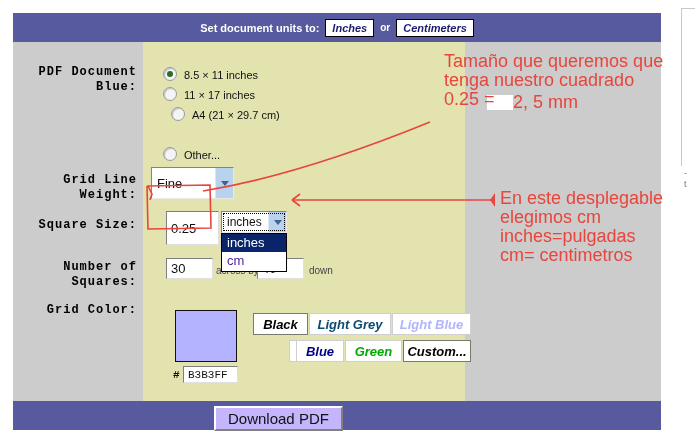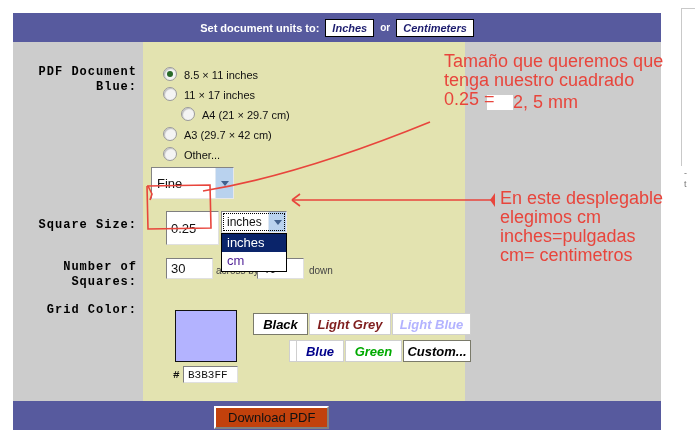--- a/index.html
+++ b/index.html
@@ -64,21 +64,21 @@
     background:#e3e3b0;
   }
 
   
   .downbar{
     position:absolute;left:0;top:388px;width:648px;height:29px;
     background:#575a9e;
   }
   .dl-btn{
     position:absolute;left:201px;top:393px;
-    background:#c2410c;color:#111;font-size:13px;
+    background:#c4b5fd;color:#111;font-size:15px;
     padding:2px 12px;border-top:2px solid #fff;border-left:2px solid #fff;
     border-right:2px solid #808080;border-bottom:2px solid #808080;
     font-family:"Liberation Sans",sans-serif;
   }
 
   
   .rlabel{
     position:absolute;width:116px;text-align:right;
     font-family:"Liberation Mono","DejaVu Sans Mono",monospace;
     font-weight:bold;font-size:12px;color:#000;line-height:15px;
@@ -189,33 +189,33 @@
       </div>
 
       <div class="radio-row" style="left:150px;top:25px;">
         <span class="radio on"></span>
         <span class="radio-txt">8.5 × 11 inches</span>
       </div>
       <div class="radio-row" style="left:150px;top:45px;">
         <span class="radio"></span>
         <span class="radio-txt">11 × 17 inches</span>
       </div>
-      <div class="radio-row" style="left:168px;top:65px;">
+      <div class="radio-row" style="left:158px;top:65px;">
         <span class="radio"></span>
         <span class="radio-txt">A4 (21 × 29.7 cm)</span>
-      </div>
-      <div class="radio-row" style="left:150px;top:85px;">
-        <span class="radio"></span>
-        <span class="radio-txt">A3 (29.7 × 42 cm)</span>
       </div>
       <div class="radio-row" style="left:150px;top:105px;">
         <span class="radio"></span>
         <span class="radio-txt">Other...</span>
       </div>
 
+      <div class="rlabel" style="left:8px;top:131px;">
+        <span>Grid Line</span><br>
+        <span>Weight:</span>
+      </div>
       <div class="sel" style="left:138px;top:125px;width:83px;height:32px;">
         <span class="selval">Fine</span>
         <span class="arrowbox">
             <i class="tri"></i>
           </span>
       </div>
 
       <div class="rlabel" style="left:8px;top:176px;">
         <span>Square Size:</span>
       </div>
@@ -244,21 +244,21 @@
 
       <div class="rlabel" style="left:8px;top:261px;">
         <span>Grid Color:</span>
       </div>
 
       <div class="swatch" id="colorswatch" style="left: 162px; top: 268px; width: 62px; height: 52px; background: rgb(179, 179, 255);"></div>
       <div class="hashmark" style="left:160px;top:327px;">#</div>
       <div class="txt" style="left:170px;top:324px;width:55px;height:17px;font-size:11px;font-family:'Liberation Mono',monospace;">B3B3FF</div>
 
       <div class="cbtn strong" style="left:240px;top:271px;width:55px;height:22px;color:#000;">Black</div>
-      <div class="cbtn" style="left:296px;top:271px;width:82px;height:22px;color:#7f1d1d;">Light Grey</div>
+      <div class="cbtn" style="left:296px;top:271px;width:82px;height:22px;color:#0c4a6e;">Light Grey</div>
       <div class="cbtn" style="left:379px;top:271px;width:79px;height:22px;color:#b3b3ff;">Light Blue</div>
 
       <div class="cbtn" style="left:240px;top:298px;width:42px;height:22px;color:#cc0000;margin-left:36px;">Red</div>
       <div class="cbtn" style="left:283px;top:298px;width:48px;height:22px;color:#00008b;">Blue</div>
       <div class="cbtn" style="left:332px;top:298px;width:57px;height:22px;color:#00aa00;">Green</div>
       <div class="cbtn strong" style="left:390px;top:298px;width:68px;height:22px;color:#000;">Custom...</div>
     </div>
 
     <div class="downbar"></div>
     <div class="dl-btn">Download PDF</div>

